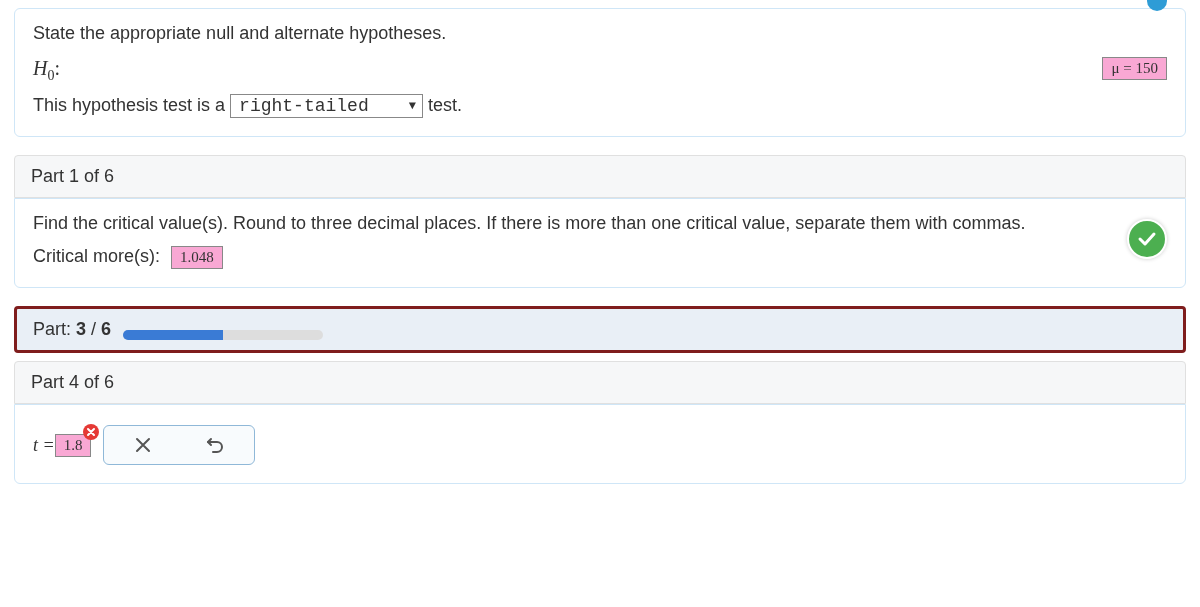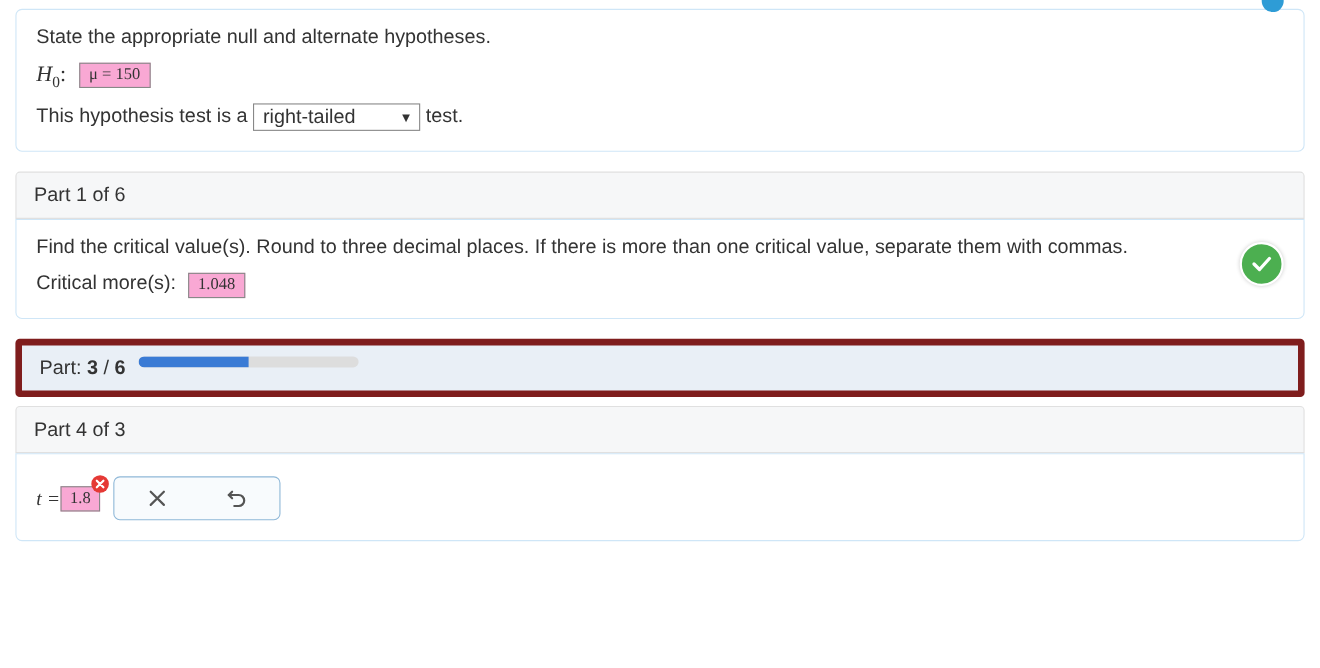--- a/index.html
+++ b/index.html
@@ -19,21 +19,21 @@
   .card {
     border: 1px solid #cfe6f7;
     border-radius: 6px;
     margin: 8px 8px 18px 8px;
     padding: 10px 18px 18px 18px;
     position: relative;
     background: #fff;
   }
   .top-card { padding-top: 10px; }
   .prompt { margin: 4px 0 10px 0; }
-  .hyp-row { display: flex; align-items: center; margin: 13px 0; }
+  .hyp-row { display: flex; align-items: center; margin: 13px 0; justify-content: space-between; }
   .hlabel {
     font-family: "Times New Roman", Times, serif;
     font-style: italic;
     font-size: 20px;
     margin-right: 6px;
   }
   .sub { font-size: 14px; font-style: normal; position: relative; top: 5px; }
   .colon { font-style: normal; margin-right: 6px; }
   .box {
     border: 1px solid #888;
@@ -46,21 +46,21 @@
   .sentence { margin-top: 14px; }
   .select-box {
     display: inline-flex;
     align-items: center;
     border: 1px solid #888;
     padding: 1px 6px 1px 8px;
     background: #fff;
     vertical-align: middle;
     gap: 40px;
     font-size: 18px;
-    font-family: Liberation Sans, sans-serif;
+    font-family: Liberation Mono, monospace;
   }
   .tri { font-size: 12px; }
   .part-header {
     background: #f6f7f8;
     border: 1px solid #e0e0e0;
     padding: 10px 16px;
     margin: 8px 8px 0 8px;
     border-radius: 4px 4px 0 0;
     font-size: 18px;
     color: #333;
@@ -77,25 +77,25 @@
     align-items: center;
     justify-content: center;
     border: 2px solid #fff;
     box-shadow: 0 0 4px rgba(0,0,0,0.2);
   }
   .badge-check svg { display: block; }
   .cv-row { margin-top: 12px; }
   .cv-row .label { margin-right: 6px; }
   .progress-bar {
     background: #e9eff6;
-    border: 6px solid #7f1d1d;
+    border: 3px solid #7f1d1d;
     padding: 10px 16px;
     margin: 8px;
     display: flex;
-    align-items: flex-start;
+    align-items: flex-end;
     gap: 12px;
     border-radius: 4px;
     font-size: 18px;
   }
   .progress-track {
     width: 200px;
     height: 10px;
     background: #ddd;
     border-radius: 5px;
     overflow: hidden;
@@ -197,21 +197,21 @@
 
   <div class="progress-bar">
     <span class="part-label">
       <span>Part: </span><b>3</b><span> / </span><b>6</b>
     </span>
     <div class="progress-track">
       <div class="progress-fill"></div>
     </div>
   </div>
 
-  <div class="part-header">Part 4 of 3</div>
+  <div class="part-header">Part 4 of 6</div>
 
   <div class="card" style="margin-top:0;border-top-left-radius:0;border-top-right-radius:0;">
 
     <div class="t-row">
       <span class="t-eq">
         <span style="font-family:'Times New Roman',serif;font-style:italic;">t = </span>
         <span class="box">1.8</span>
         <span class="err-dot">
           <svg width="10" height="10" viewBox="0 0 10 10">
             <path d="M2 2 L8 8 M8 2 L2 8" stroke="#fff" stroke-width="2" stroke-linecap="round"></path>

